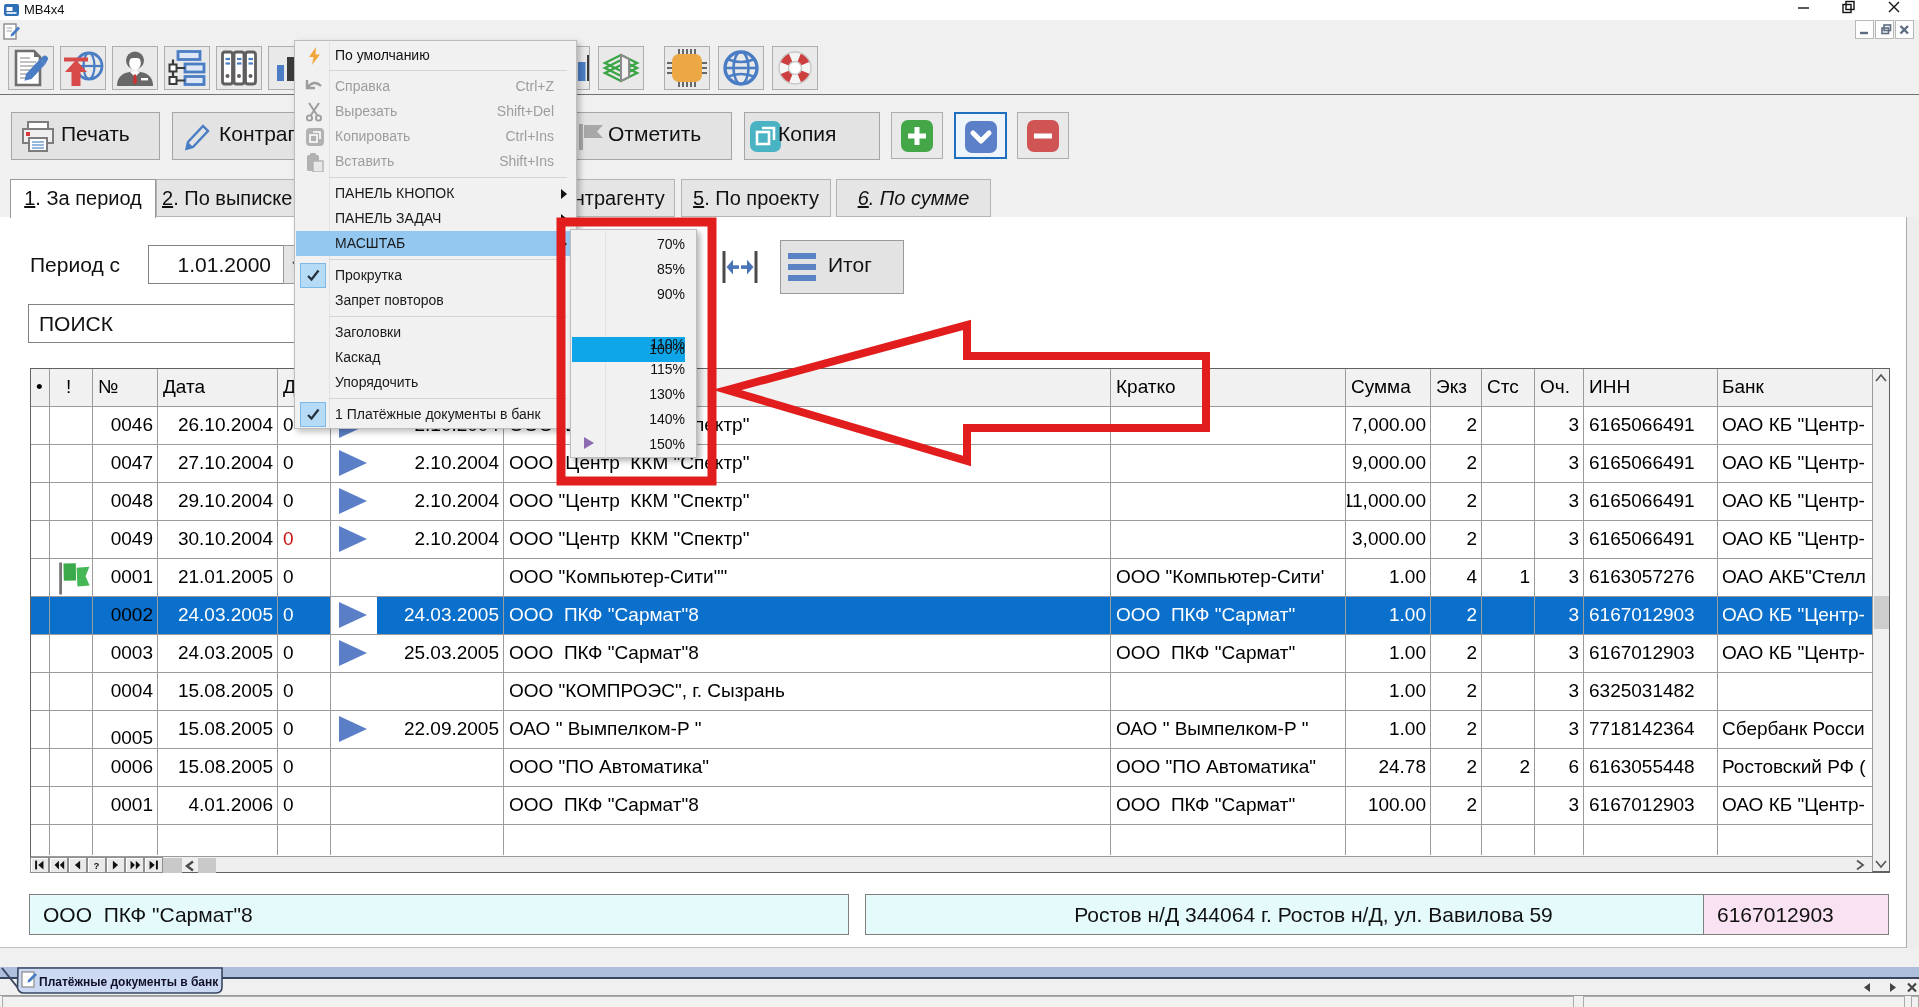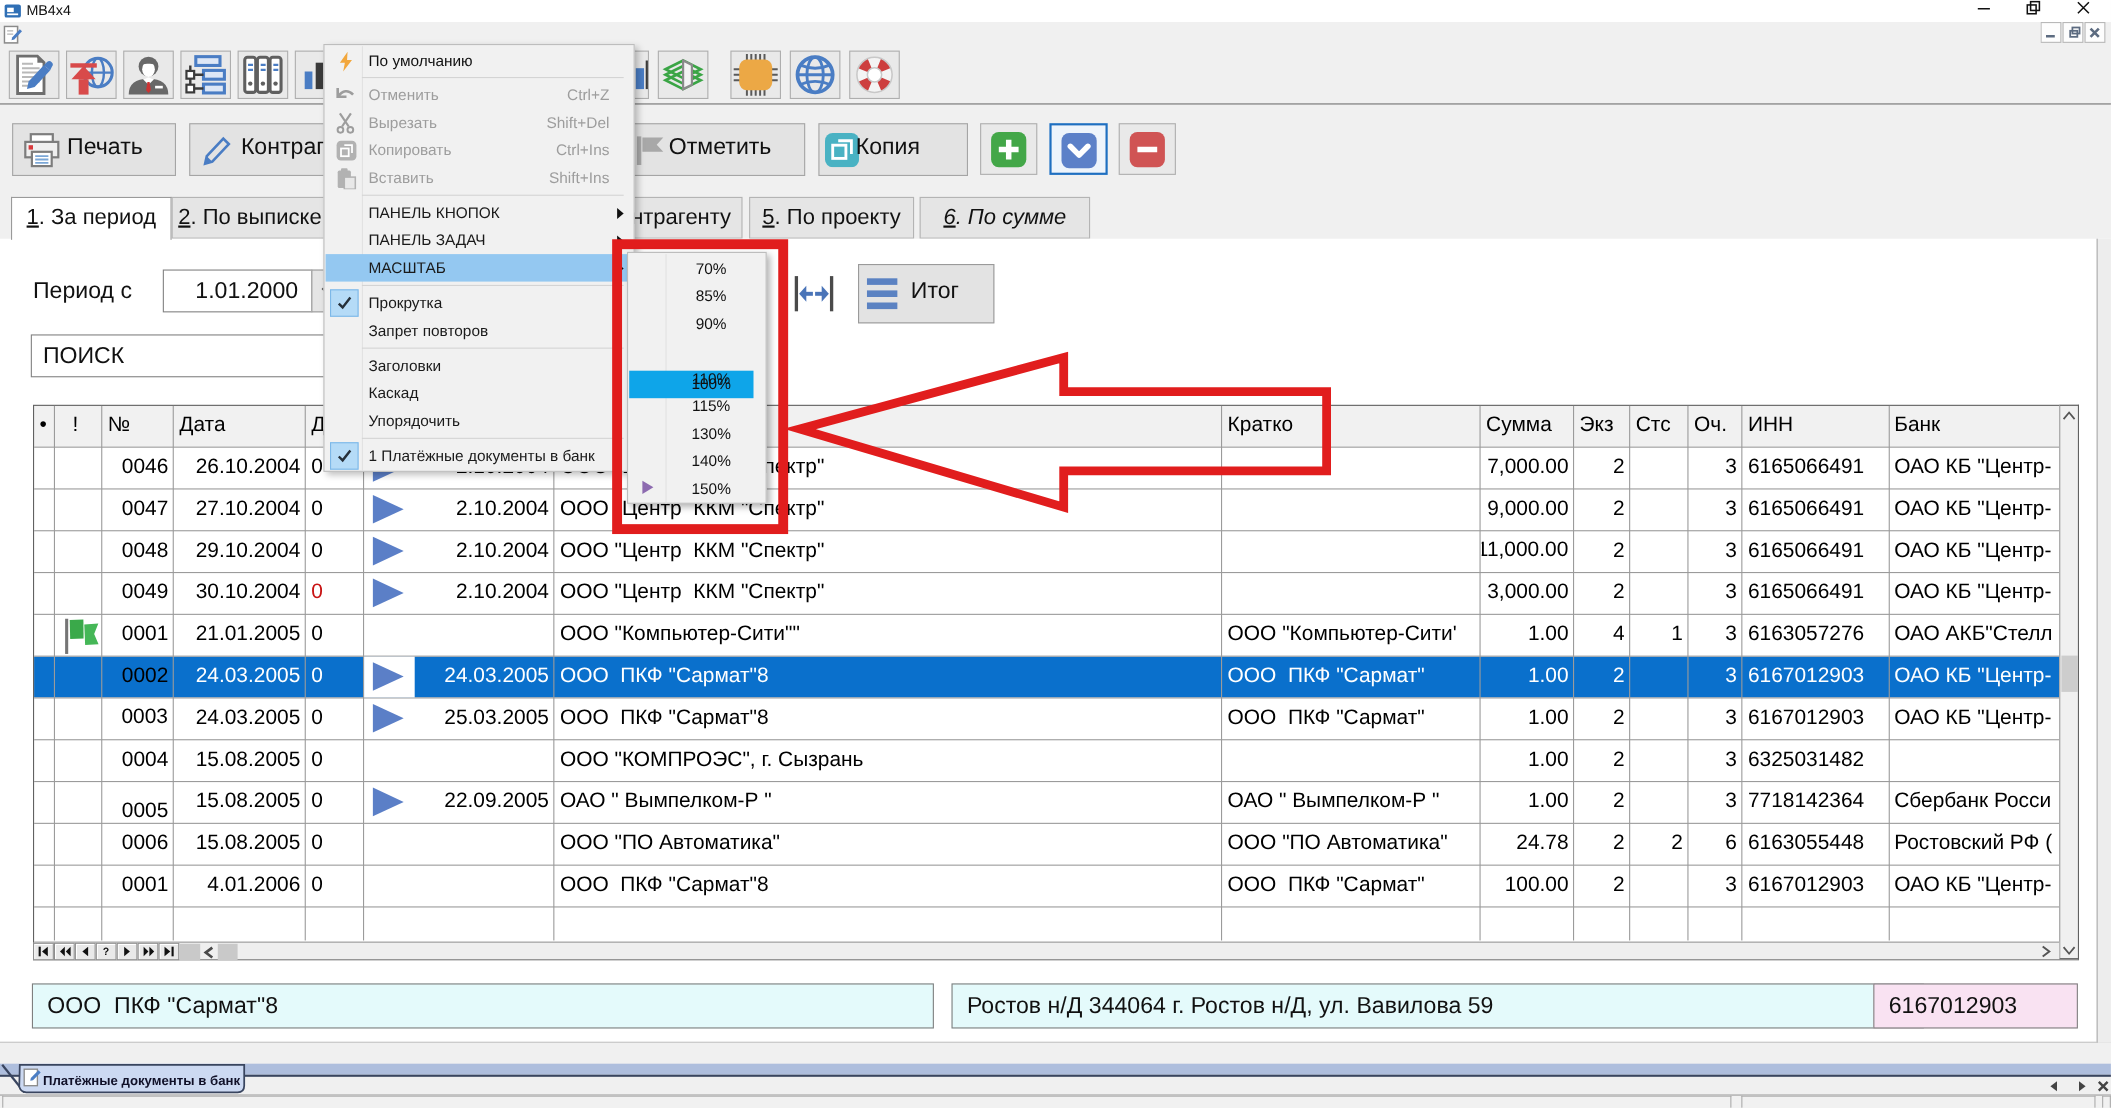--- a/index.html
+++ b/index.html
@@ -40,21 +40,21 @@
 
 #menu{left:294px;top:40px;width:283px;height:389px;background:#f1f1f1;border:1px solid #bdbdbd;
   box-shadow:3px 3px 6px rgba(0,0,0,0.25);z-index:50;font-size:14px;color:#1a1a1a;}
 .mni{position:absolute;left:1px;width:280px;height:25px;line-height:25px;white-space:nowrap;}
 .mni .lbl{position:absolute;left:39px;}
 .mni .sc{position:absolute;right:22px;color:#9d9d9d;}
 .mni.dis{color:#9d9d9d;}
 .msep{position:absolute;left:34px;width:238px;height:1px;background:#d4d4d4;}
 #submenu{left:570px;top:229px;width:127px;height:229px;background:#f1f1f1;border:1px solid #bdbdbd;
   box-shadow:3px 3px 6px rgba(0,0,0,0.3);z-index:70;font-size:14px;color:#111;}
-.smi{position:absolute;left:1px;width:113px;height:25px;line-height:25px;text-align:center;padding-left:36px;}
+.smi{position:absolute;left:1px;width:113px;height:25px;line-height:25px;text-align:right;padding-left:36px;}
 
 #ann{left:0;top:0;width:1919px;height:1007px;z-index:60;pointer-events:none;}
 
 .bfield{position:absolute;top:677px;height:41px;border:1px solid #7f7f7f;font-size:21px;
   color:#111;line-height:39px;padding-left:13px;z-index:5;white-space:pre;}
 </style>
 </head>
 <body>
 <div id="app">
 <div class="abs" id="titlebar"></div>
@@ -507,21 +507,21 @@
         </svg></div>
 <div class="abs" style="left:163px;top:641px;width:19px;height:15px;background:#c9c9c9;"></div>
 <svg class="abs" style="left:184px;top:642px;" width="12" height="14" viewBox="0 0 12 14">
         <path d="M9 2.5 L3 7 L9 11.5" fill="none" stroke="#4a4a4a" stroke-width="2.4"></path>
       </svg>
 <div class="abs" style="left:198px;top:641px;width:18px;height:15px;background:#c9c9c9;"></div>
 <svg class="abs" style="left:1854px;top:641px;" width="12" height="14" viewBox="0 0 12 14">
         <path d="M3 2.5 L9 7 L3 11.5" fill="none" stroke="#555" stroke-width="1.8"></path>
       </svg>
 <div class="bfield" style="left:29px;width:820px;background:#e4fafb;">ООО  ПКФ "Сармат"8</div>
-<div class="bfield" style="left:865px;width:884px;background:#e4fafb;">Ростов н/Д 344064 г. Ростов н/Д, ул. Вавилова 59</div>
+<div class="bfield" style="left:865px;width:884px;background:#e4fafb;text-align:center;">Ростов н/Д 344064 г. Ростов н/Д, ул. Вавилова 59</div>
 <div class="bfield" style="left:1703px;width:186px;background:#f9e2f2;">6167012903</div>
 </div>
 
 <div class="abs" style="left:0;top:967px;width:1919px;height:10px;background:#aebedd;"></div>
 <div class="abs" style="left:0;top:977px;width:1919px;height:2px;background:#39455f;"></div>
 <div class="abs" style="left:0;top:979px;width:1919px;height:16px;background:#f0f0f0;"></div>
 <svg class="abs" style="left:0;top:967px;z-index:4;" width="240" height="28" viewBox="0 0 240 28">
   <path d="M2 1 L22 26" stroke="#39455f" stroke-width="2" fill="none"></path>
   <path d="M18 1 L222 1 L222 20 Q222 26 216 26 L24 26 Q19 26 17.5 21 Z" fill="#ccd9f2" stroke="#39455f" stroke-width="1.6"></path>
   <rect x="22" y="5" width="12" height="15" fill="#fff" stroke="#8a8a8a" stroke-width="1.2"></rect>
@@ -542,21 +542,21 @@
 <div class="abs" id="menu">
   <div style="position:absolute;left:34px;top:1px;width:1px;height:386px;background:#e2e2e2;"></div>
   <div class="mni" style="top:2px;">
         <span class="lbl" style="color:#111;">По умолчанию</span>
     <svg style="position:absolute;left:9px;top:3px;" width="20" height="20" viewBox="0 0 20 20">
           <path d="M11 1 L4 11 L8.5 11 L7 19 L15 8.5 L10.5 8.5 Z" fill="#f2a73d"></path>
         </svg>
   </div>
   <div class="msep" style="top:29px;"></div>
   <div class="mni dis" style="top:33px;">
-        <span class="lbl">Отменить</span>
+        <span class="lbl">Справка</span>
         <span class="sc">Ctrl+Z</span>
     <svg style="position:absolute;left:8px;top:4px;" width="20" height="18" viewBox="0 0 20 18">
           <path d="M3 2 L3 10 L11 10 M3 10 Q10 1 17 8" fill="none" stroke="#9d9d9d" stroke-width="2.4"></path>
         </svg>
   </div>
   <div class="mni dis" style="top:58px;">
         <span class="lbl">Вырезать</span>
         <span class="sc">Shift+Del</span>
     <svg style="position:absolute;left:9px;top:3px;" width="18" height="20" viewBox="0 0 18 20">
           <path d="M4 1 L12 13 M14 1 L6 13" stroke="#9d9d9d" stroke-width="2"></path>

